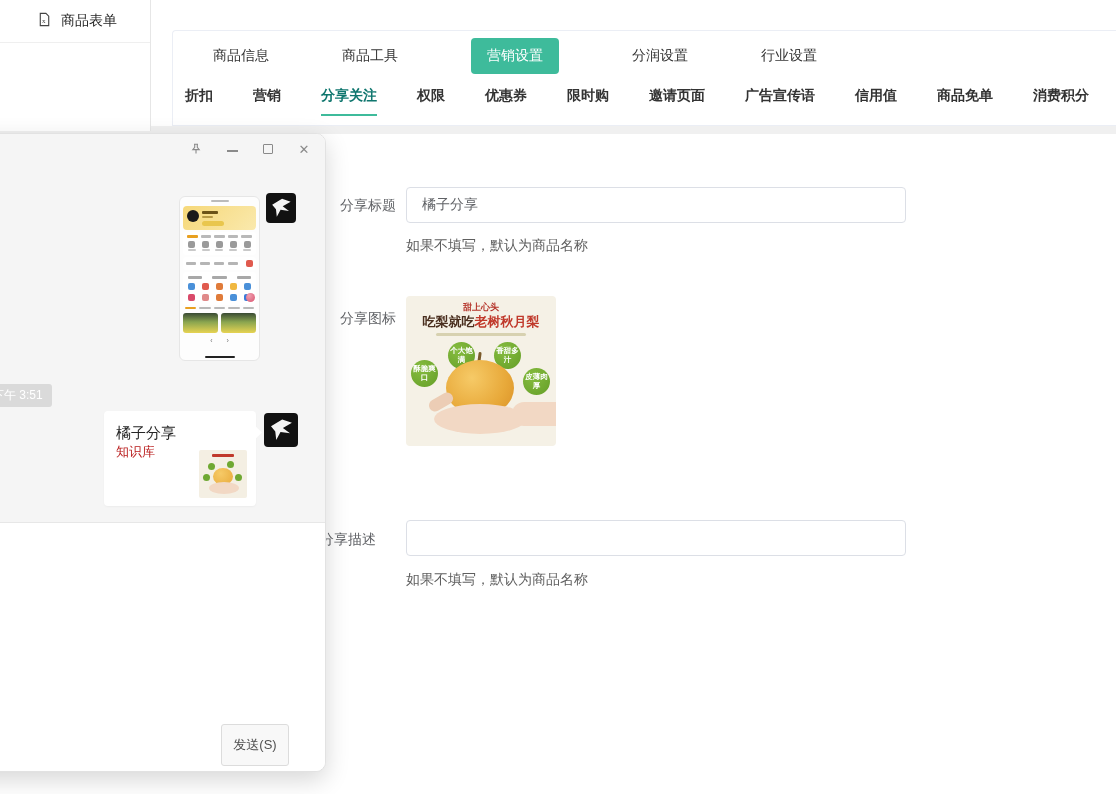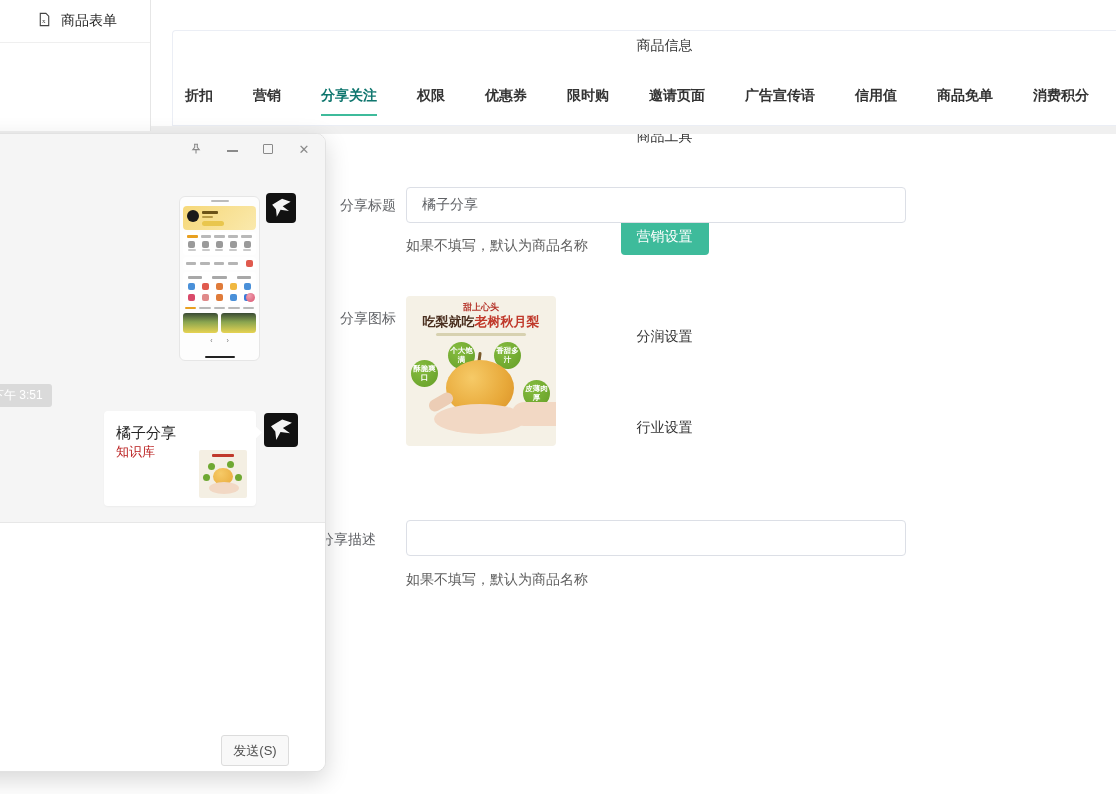--- a/index.html
+++ b/index.html
@@ -12,21 +12,21 @@
     background:#fff; border-right:1px solid #e6e6e6; z-index:2; }
   .side-item { height:43px; display:flex; align-items:center; gap:9px; padding-left:37px;
     font-size:14px; color:#262626; border-bottom:1px solid #efefef; background:#fff; cursor:pointer; }
   .side-item.active { background:#f6f6f6; font-weight:bold; }
   .side-item svg { flex:0 0 auto; }
 
   
   .tabs-panel { position:absolute; left:172px; top:30px; right:0; height:96px;
     background:#fff; border:1px solid #ebeef5; border-right:none; border-radius:4px 0 0 0; }
   .tabs-row1 { display:flex; align-items:center; gap:73px; padding:6px 0 0 40px; height:44px;
-    font-size:14px; color:#333;flex-direction:column; }
+    font-size:14px; color:#333; }
   .tab-primary { cursor:pointer; white-space:nowrap; }
   .tab-primary.active { background:#3ebb9b; color:#fff; padding:9px 16px; border-radius:4px; }
   .tabs-row2 { display:flex; gap:40px; padding:12px 0 0 12px; font-size:14px; color:#333; }
   .tab-secondary { cursor:pointer; white-space:nowrap; padding-bottom:9px; border-bottom:2px solid transparent;font-weight:bold; }
   .tab-secondary.active { color:#0f766e; border-bottom-color:#3ebb9b; }
 
   .gray-band { position:absolute; left:0; top:126px; width:100%; height:8px; background:#f0f0f0; }
 
   
   .form-label { position:absolute; width:58px; text-align:right; font-size:14px; color:#606266; }
@@ -123,21 +123,21 @@
   .mc-thumb { position:absolute; right:9px; bottom:8px; width:48px; height:48px;
     background:#f4efe3; border-radius:2px; overflow:hidden; }
   .mt-red { position:absolute; left:13px; top:4px; width:22px; height:3px; background:#c0392b; border-radius:1px; }
   .mt-dot { position:absolute; width:7px; height:7px; border-radius:50%; background:#6fa832; }
   .mt-pear { position:absolute; left:14px; top:18px; width:20px; height:17px; border-radius:50%;
     background:radial-gradient(circle at 38% 32%,#f6ca67,#e8a93a); }
   .mt-hand { position:absolute; left:10px; top:32px; width:30px; height:12px; border-radius:50%; background:#f2d8c4; }
 
   .cw-bottom { position:absolute; left:0; top:388px; right:0; bottom:0;
     background:#fff; border-top:1px solid #e7e7e7; }
-  .send-btn { position:absolute; right:36px; bottom:5px; width:68px; height:31px;
+  .send-btn { position:absolute; right:36px; bottom:5px; width:68px; height:42px;
     background:#f8f8f8; border:1px solid #dcdcdc; border-radius:3px;
     font-size:13px; color:#4f4f4f; cursor:pointer;
     display:flex; align-items:center; justify-content:center; }
 </style>
 </head>
 <body>
 
 <div class="screen">
 
   <aside class="sidebar">
@@ -182,21 +182,21 @@
   <div class="form-hint" style="top:237px;">如果不填写，默认为商品名称</div>
 
   <label class="form-label" style="left:338px; top:310px;">分享图标</label>
   <div class="share-img">
     <div class="si-tagline">甜上心头</div>
     <div class="si-title"><span>吃梨就吃</span><span class="hl">老树秋月梨</span></div>
     <div class="si-subline"></div>
     <div class="si-badge" style="left:42px; top:46px;">个大饱满</div>
     <div class="si-badge" style="left:88px; top:46px;">香甜多汁</div>
     <div class="si-badge" style="left:5px; top:64px;">酥脆爽口</div>
-    <div class="si-badge" style="left:117px; top:72px;margin-top:12px;">皮薄肉厚</div>
+    <div class="si-badge" style="left:117px; top:72px;">皮薄肉厚</div>
     <div class="si-stem"></div>
     <div class="si-pear"></div>
     <div class="si-thumbf"></div>
     <div class="si-hand"></div>
     <div class="si-wrist"></div>
   </div>
 
   <label class="form-label" style="left:318px; top:531px;">分享描述</label>
   <input class="form-input" style="top: 520px;" value="">
   <div class="form-hint" style="top:571px;">如果不填写，默认为商品名称</div>

